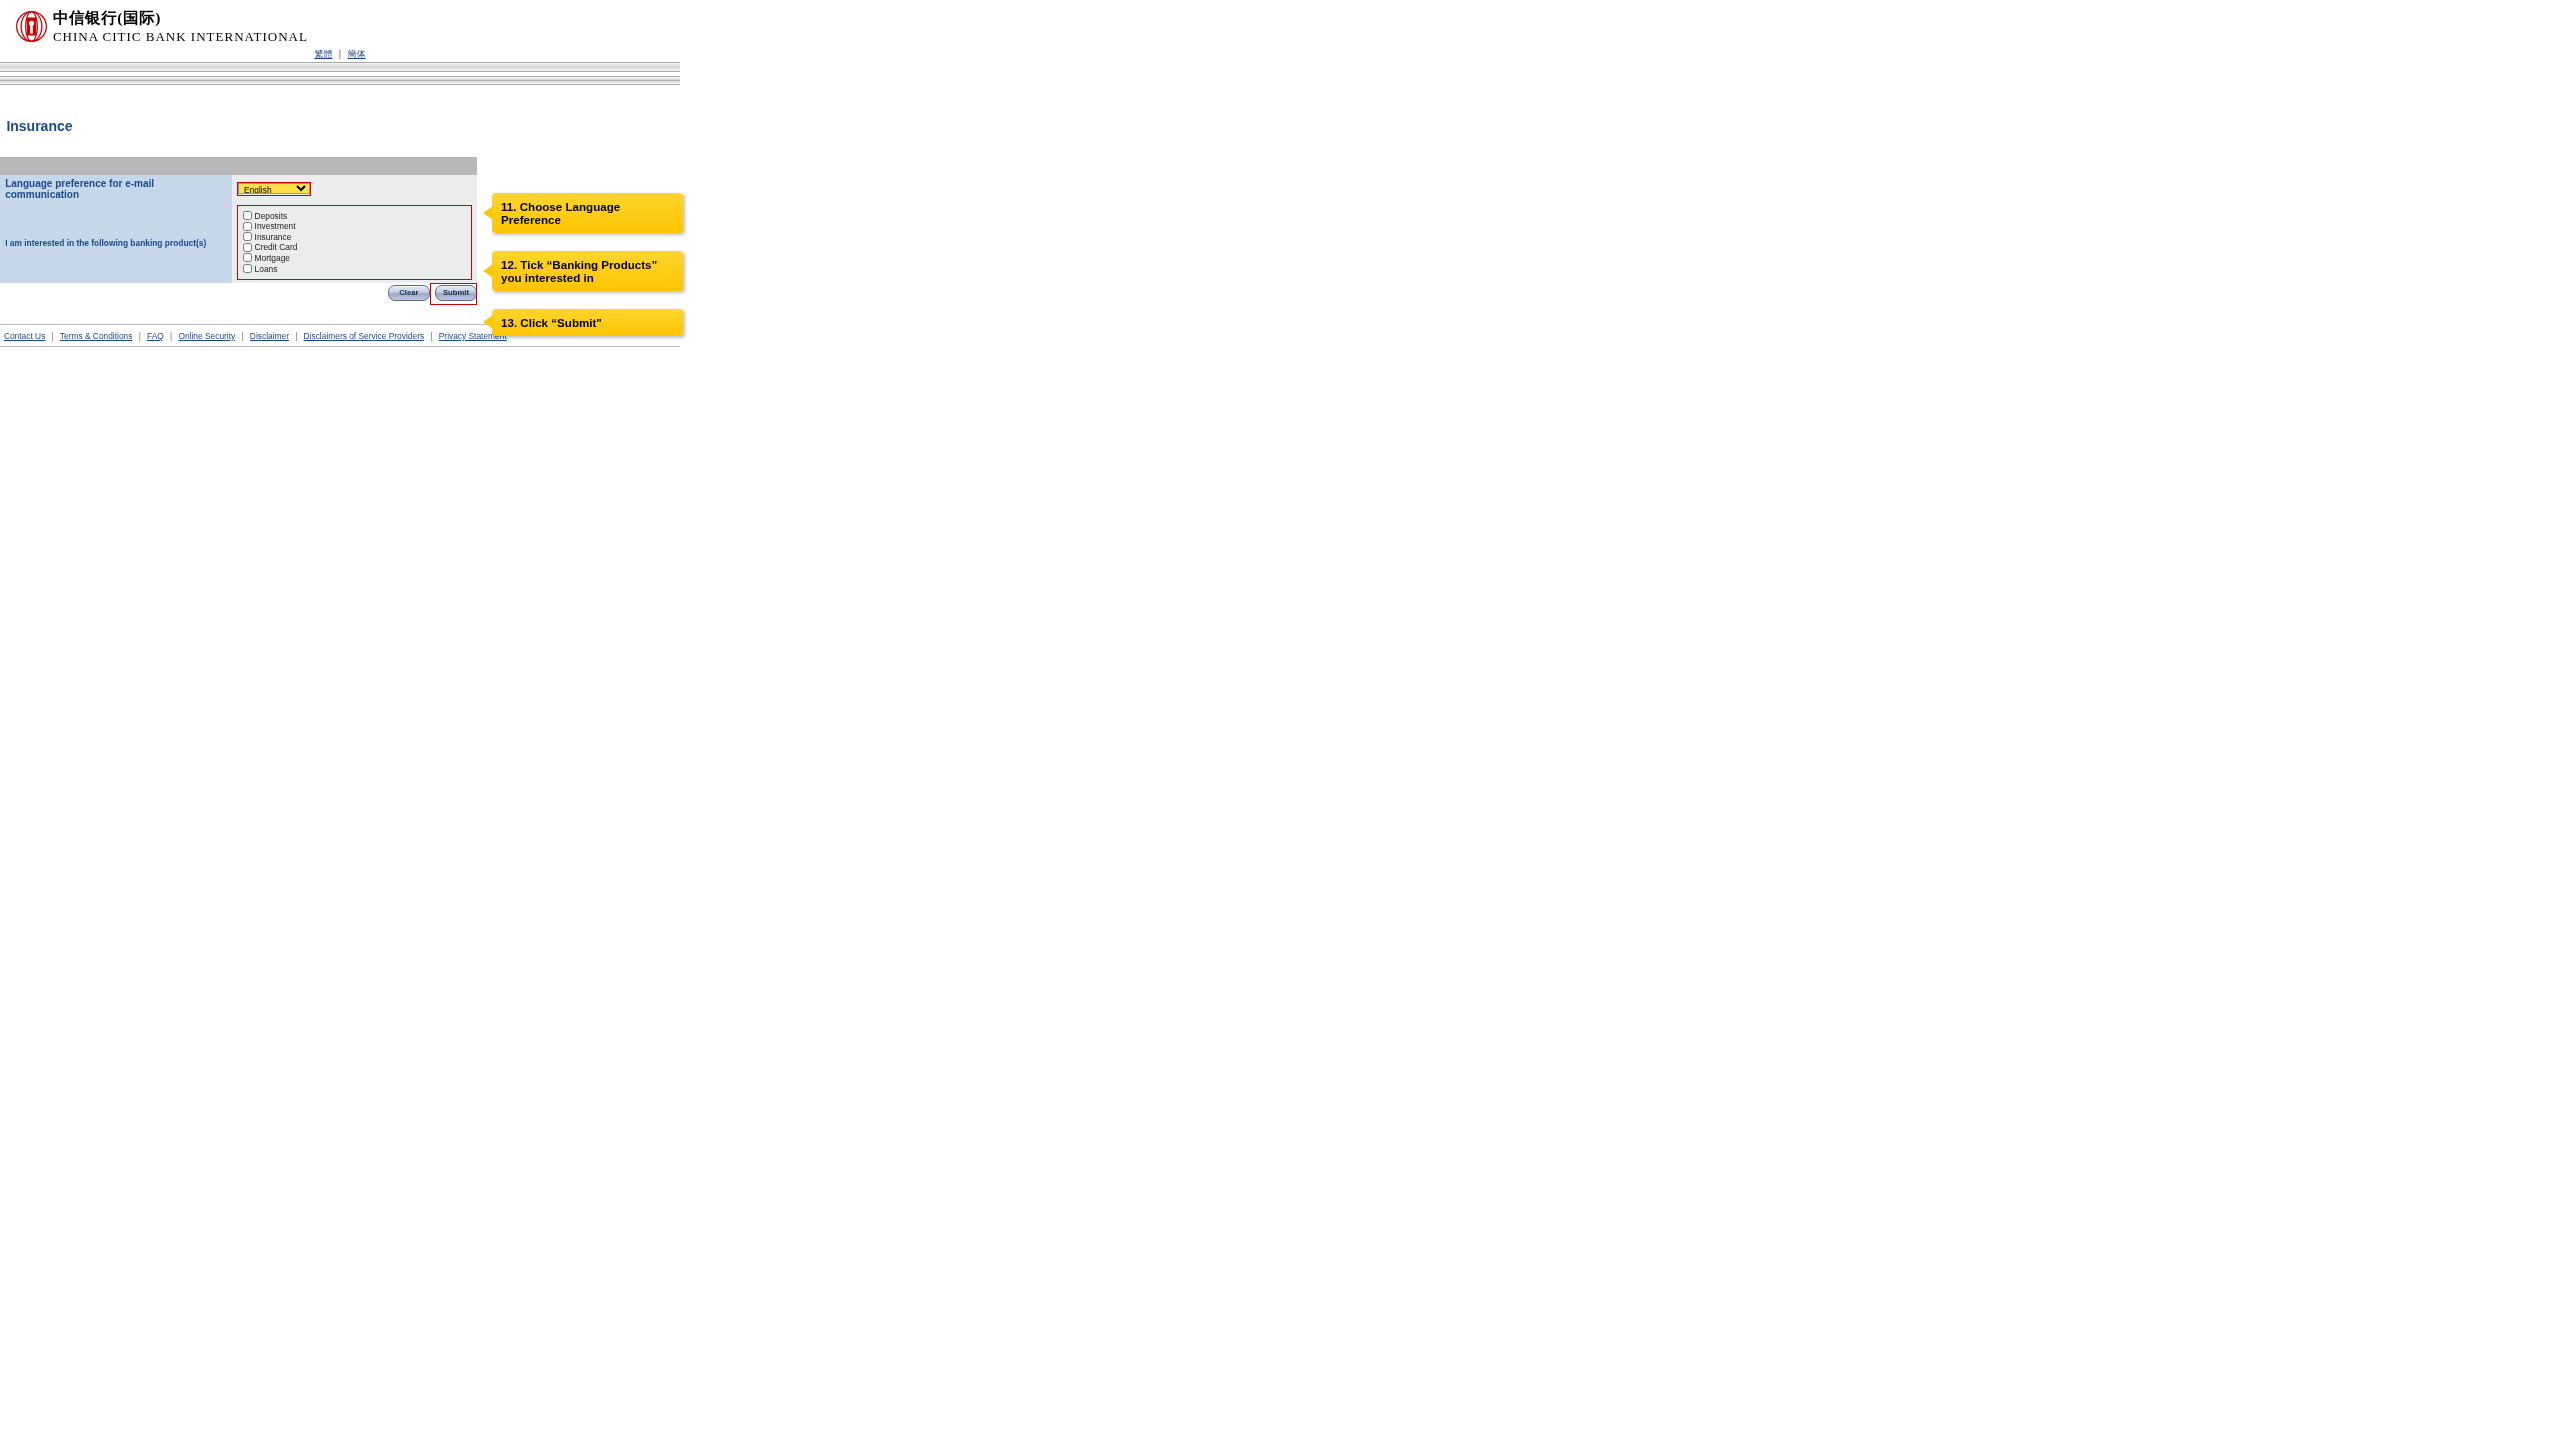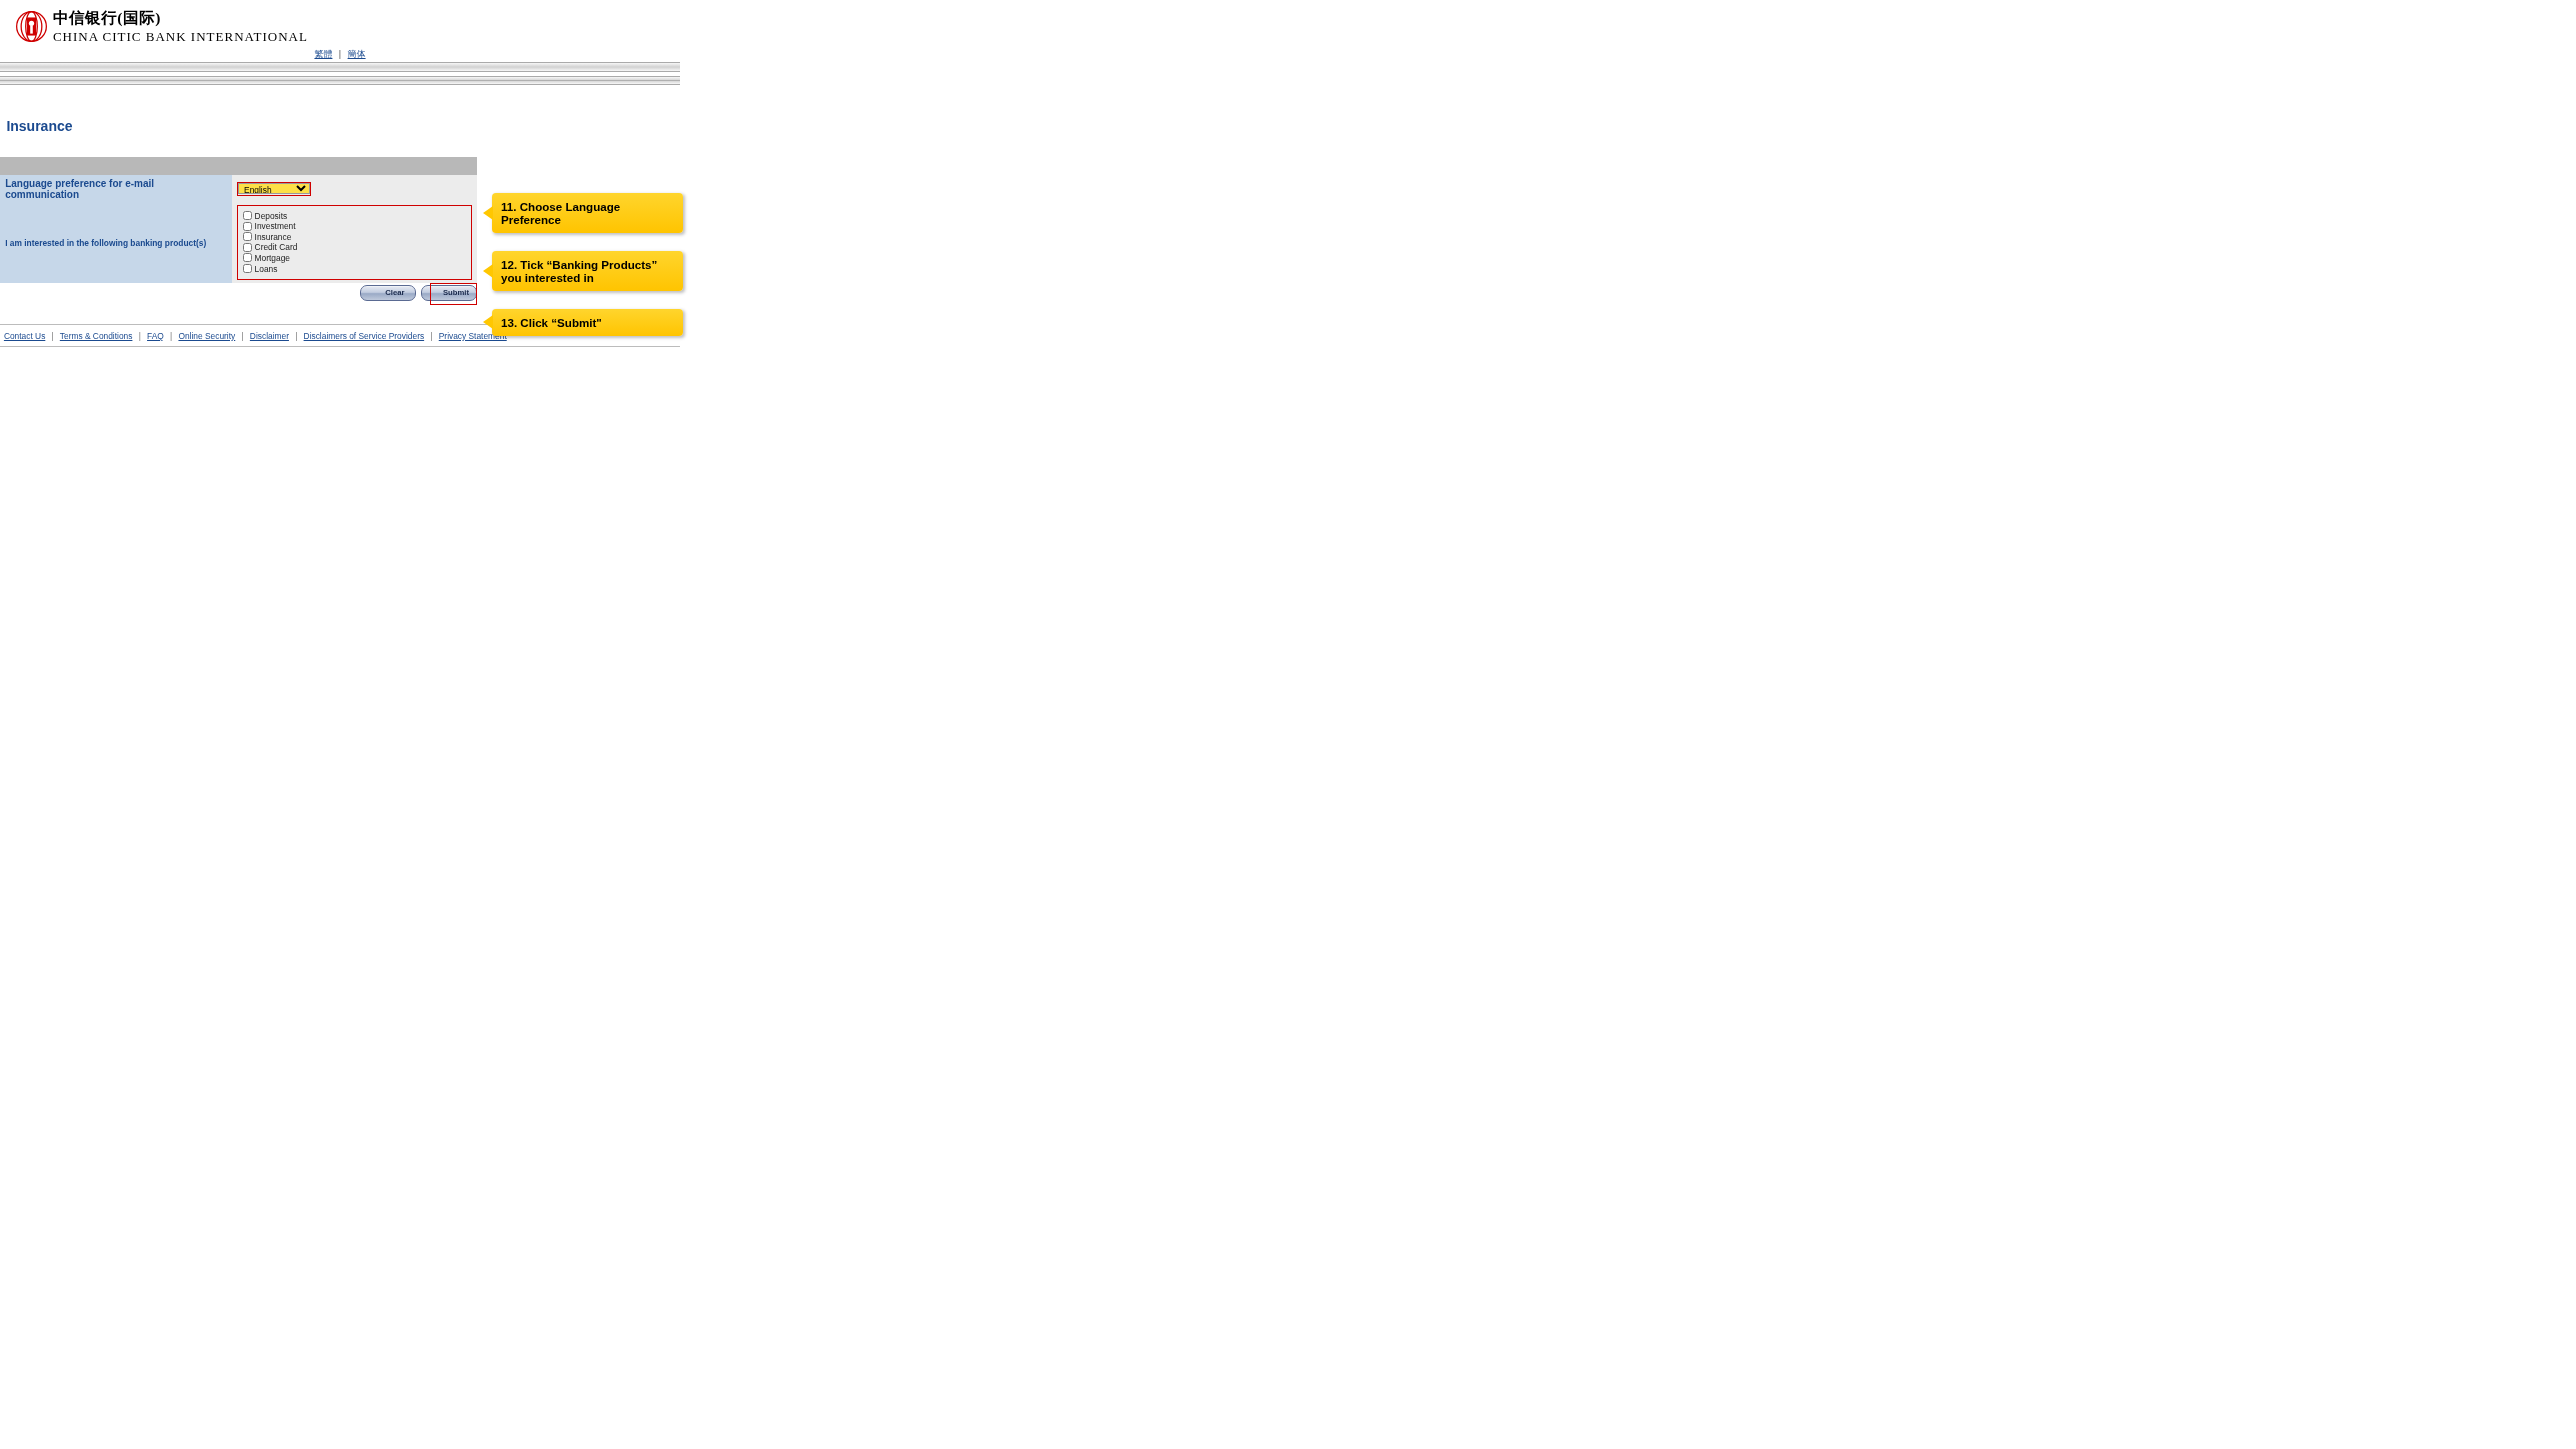--- a/index.html
+++ b/index.html
@@ -173,21 +173,20 @@
     border-radius: 7px;
     border: 0.6px solid #5a6a92;
     background: linear-gradient(to bottom, #e8ecf4 0%, #c3cde0 45%, #9aaac6 55%, #bfc9dc 100%);
     color: #1b2a4c;
     font-size: 7.7px;
     font-weight: 700;
     margin-left: 2.6px;
     font-family: Arial;
     cursor: pointer;
     box-shadow: inset 0 0.6px 0.6px rgba(255,255,255,0.7);
-    padding-left: 14px;
   }
   .submit-highlight-box {
     border: 1.3px solid #cf0000;
     position: absolute;
     top: -2.6px;
     right: 0;
     width: 45px;
     height: 20.6px;
     pointer-events: none;
   }

